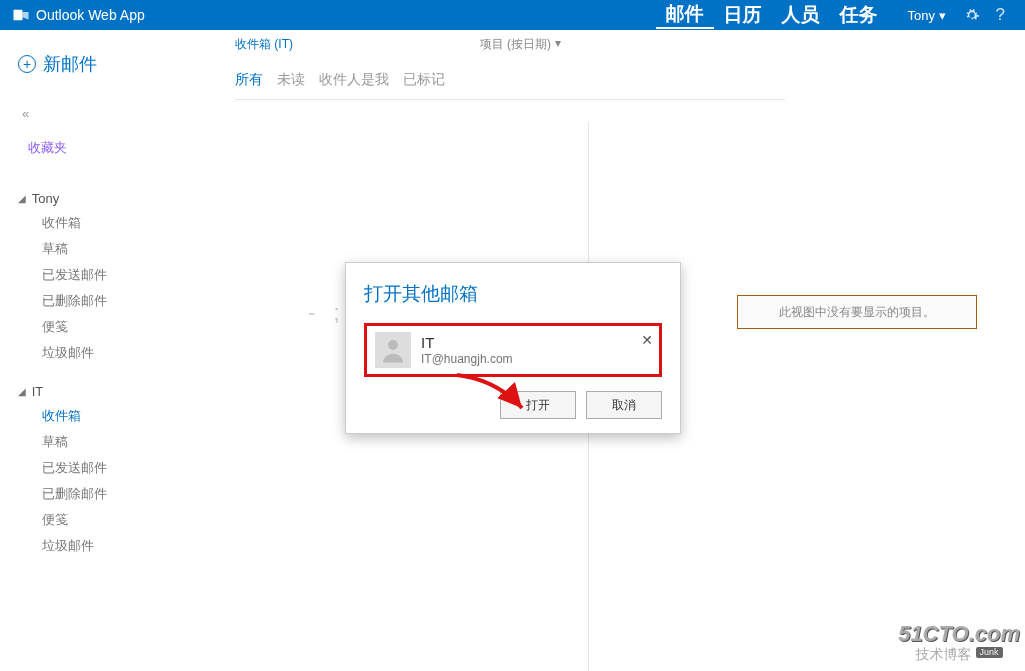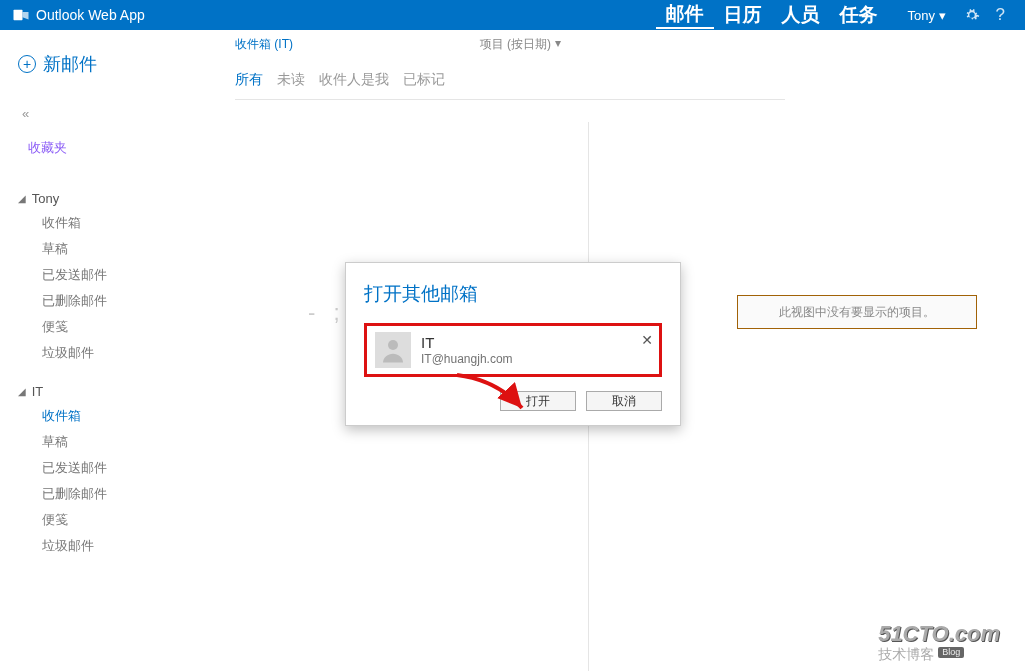--- a/index.html
+++ b/index.html
@@ -53,25 +53,25 @@
     .overlay { position:absolute; inset:0; background:transparent; }
     .dialog { position:absolute; left:345px; top:262px; width:336px; background:#fff; border:1px solid #ccc; box-shadow: 0 4px 12px rgba(0,0,0,.25); padding:18px 18px 14px 18px;}
     .dlg-title { color:#0072c6; font-size:19px; margin-bottom:16px;}
     .dlg-input { border:3px solid #d11; padding:6px 8px; display:flex; align-items:center; gap:10px; position:relative;}
     .avatar { width:36px; height:36px; background:#ddd; display:flex; align-items:center; justify-content:center;}
     .avatar svg { width:30px; height:30px; fill:#bbb;}
     .dlg-name { font-size:15px; color:#333; line-height:1.2;}
     .dlg-email { font-size:12px; color:#737373; line-height:1.2;}
     .dlg-clear { position:absolute; right:6px; top:6px; cursor:pointer; color:#555; font-size:14px;}
     .dlg-btns { display:flex; gap:10px; justify-content:flex-end; margin-top:14px;}
-    .dlg-btn { width:76px; height:20px; border:1px solid #aaa; background:#f5f5f5; display:flex; align-items:center; justify-content:center; font-size:12px; cursor:pointer;}
+    .dlg-btn { width:76px; height:28px; border:1px solid #aaa; background:#f5f5f5; display:flex; align-items:center; justify-content:center; font-size:12px; cursor:pointer;}
     .arrow svg { position:absolute; left:452px; top:370px; width:80px; height:45px; pointer-events:none;}
 
     
-    .watermark { position:absolute; right:25px; bottom:10px; color:#888; font-family: Arial; text-align:left; line-height:1;margin-left:29px;}
+    .watermark { position:absolute; right:5px; bottom:10px; color:#888; font-family: Arial; text-align:center; line-height:1;margin-left:29px;}
     .wm-top { font-size:22px; font-weight:bold; color:#aaa; font-style:italic; text-shadow:1px 1px #555;}
     .wm-bottom { font-size:14px; color:#aaa; margin-top:2px;}
     .wm-tag { display:inline-block; background:#666; color:#eee; font-size:9px; padding:1px 4px; border-radius:2px; margin-left:4px; vertical-align:top;}
   </style>
 </head>
 <body>
 
 <div class="header">
   <div class="owa-logo">
     <svg viewBox="0 0 24 24">
@@ -184,14 +184,14 @@
             <path d="M0,0 L6,3 L0,6 z" fill="#d11"></path>
           </marker>
         </defs>
         <path d="M5 5 Q 45 10 70 38" stroke="#d11" stroke-width="4" fill="none" marker-end="url(#ah)"></path>
       </svg>
   </div>
 </div>
 
 <div class="watermark">
   <div class="wm-top">51CTO.com</div>
-  <div class="wm-bottom"><span>技术博客</span><span class="wm-tag">Blog</span></div>
+  <div class="wm-bottom"><span>技术博客</span><span class="wm-tag">Junk</span></div>
 </div>
 
 </body></html>

